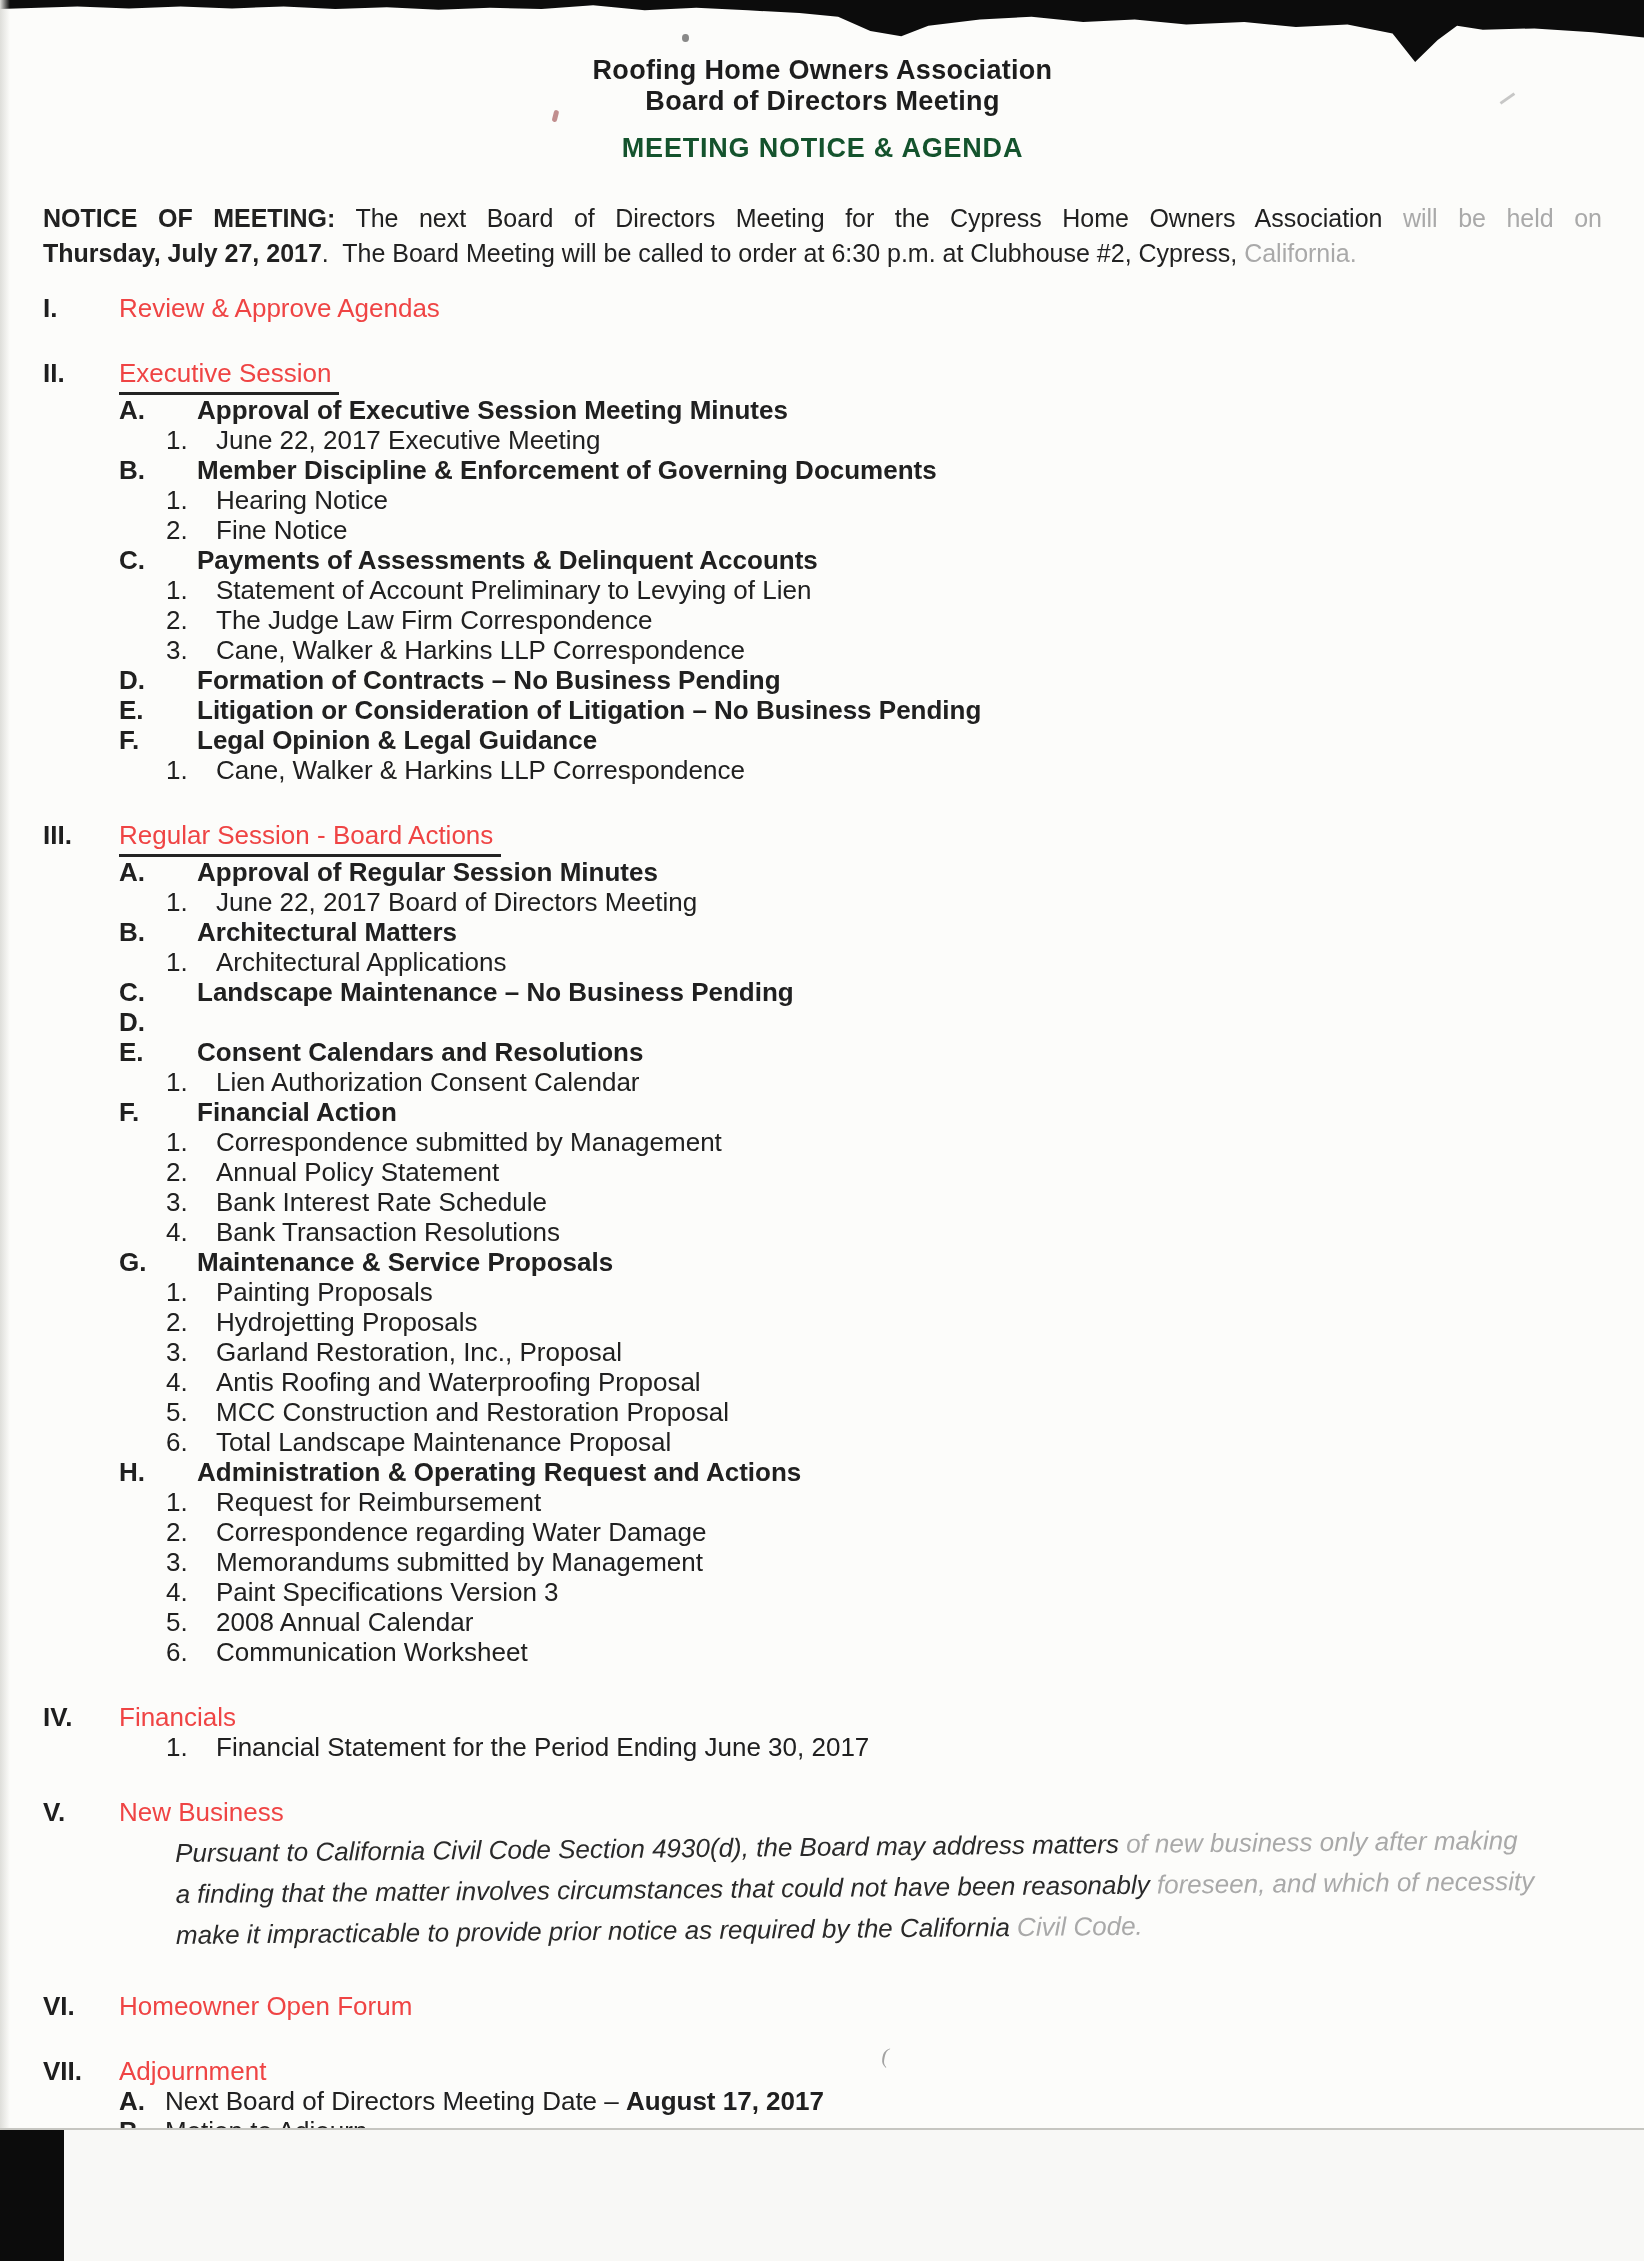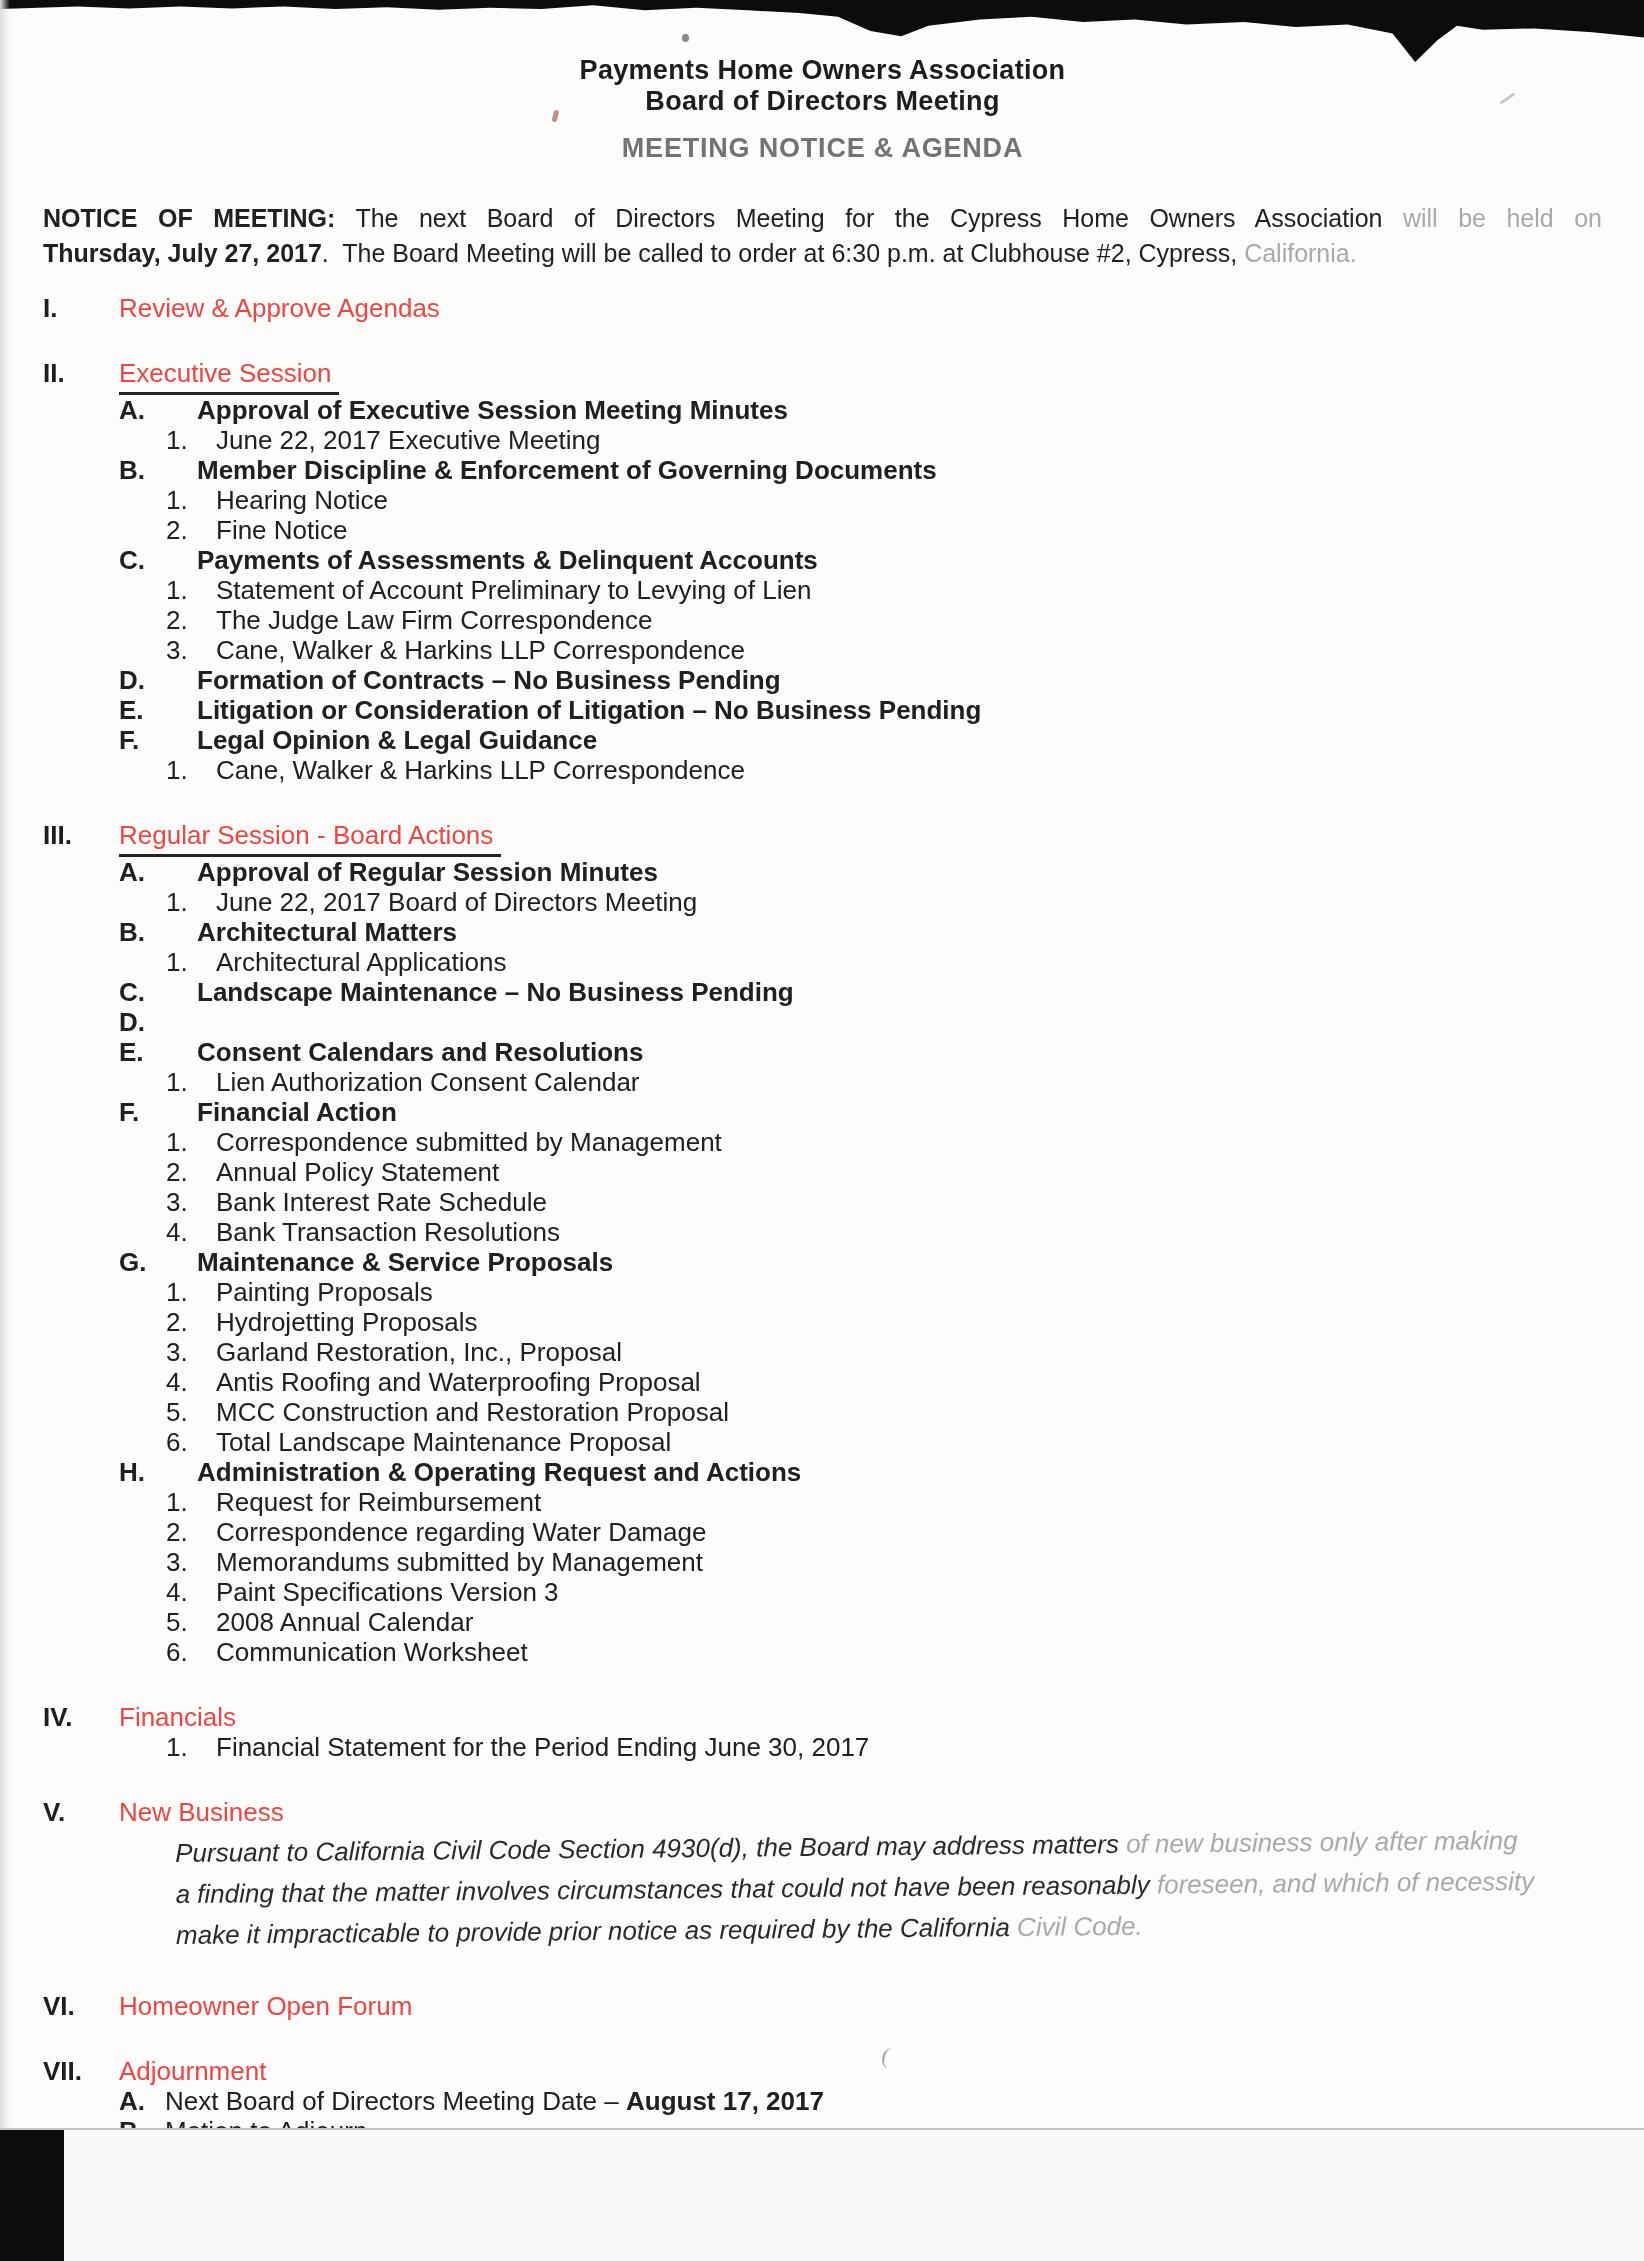--- a/index.html
+++ b/index.html
@@ -11,21 +11,21 @@
     font-family:"Liberation Sans", sans-serif;
     color:#202020;
   }
   .left-edge{
     position:absolute;left:0;top:0;width:10.3px;height:2128px;
     background:linear-gradient(90deg,#dededa,rgba(252,252,250,0));
   }
   .top-artifact{position:absolute;left:0;top:0;}
   .content{position:absolute;left:43px;top:55px;width:1559px;}
   .title-block{text-align:center;font-weight:bold;font-size:27px;line-height:31px;letter-spacing:0.3px;color:#1d1d1d;}
-  .subtitle{margin-top:15.5px;text-align:center;font-weight:bold;font-size:27px;line-height:31px;letter-spacing:0.8px;color:#737373;}
+  .subtitle{margin-top:15.5px;text-align:center;font-weight:bold;font-size:27px;line-height:31px;letter-spacing:0.8px;color:#14532d;}
   .notice{margin-top:37px;font-size:25px;line-height:35px;color:#212121;}
   .notice .jl{text-align:justify;text-align-last:justify;}
   .b{font-weight:bold;}
   .faded{color:#a9a9a9;}
   .agenda{margin-top:22px;font-size:26px;line-height:30px;}
   .sec{margin-top:35px;}
   .sec:first-child{margin-top:0;}
   .sec-head{display:flex;align-items:flex-start;}
   .roman{width:76px;flex:none;font-weight:bold;color:#1e1e1e;}
   .sec-title{font-weight:normal;color:#ef4444;}
@@ -57,21 +57,21 @@
 
   <svg class="top-artifact" width="1644" height="71" viewBox="0 0 2550 110">
     <polygon fill="#0c0c0c" points="0,0 2550,0 2550,58 2470,50 2380,44 2300,46 2260,40 2230,62 2195,96 2160,52 2090,38 2010,42 1930,34 1840,38 1760,30 1680,34 1600,26 1520,30 1440,40 1398,56 1350,48 1300,26 1240,20 1160,16 1080,12 1000,16 920,8 840,14 760,12 680,15 600,11 520,14 440,10 360,13 280,10 200,13 120,10 60,12 0,14"></polygon>
   </svg>
 
   <div class="left-edge"></div>
 
   <div class="content">
 
     <div class="title-block">
-      <div>Payments Home Owners Association</div>
+      <div>Roofing Home Owners Association</div>
       <div>Board of Directors Meeting</div>
     </div>
 
     <div class="subtitle">MEETING NOTICE &amp; AGENDA</div>
 
     <div class="notice">
         <div class="jl"><span class="b ">NOTICE OF MEETING:</span><span> The next Board of Directors Meeting for the Cypress Home Owners Association </span><span class="faded">will be held on</span></div>
         <div><span class="b ">Thursday, July 27, 2017</span><span>.&nbsp; The Board Meeting will be called to order at 6:30 p.m. at Clubhouse #2, Cypress, </span><span class="faded">California.</span></div>
       </div>
 

